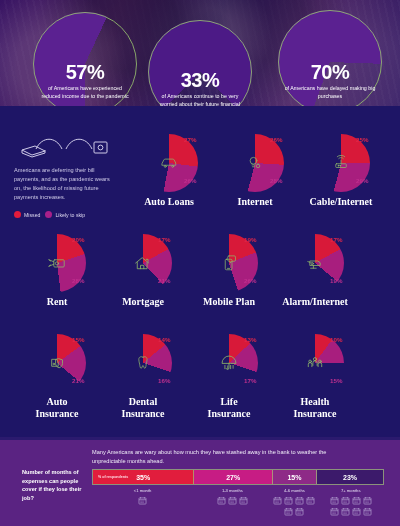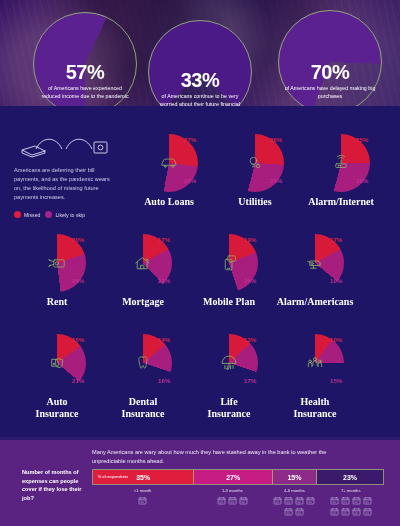--- a/index.html
+++ b/index.html
@@ -176,40 +176,40 @@
             <div class="mid-icon">
               <svg width="18" height="18" viewBox="0 0 24 24" stroke="#8fb86a" stroke-width="1" fill="none" stroke-linejoin="round" stroke-linecap="round">
                 <circle cx="10" cy="9" r="4.5"></circle>
                 <path d="M8 14.5h4M8.7 17h2.6"></path>
                 <path d="M16 13.5a2.4 2.4 0 1 0 0 4.8 2.4 2.4 0 0 0 0-4.8z"></path>
               </svg>
             </div>
           </div>
           <div class="lab lab-missed" style="left:58px; top:6px;">26%</div>
           <div class="lab lab-skip" style="left:58px; top:47px;">28%</div>
-          <div class="cat">Utilities</div>
+          <div class="cat">Internet</div>
         </div>
         <div class="cell">
           <div class="donut-wrap">
             <div class="donut" style="background: conic-gradient(from 0deg,#d81939 0 90deg,#a81e7e 90deg 194.4deg,transparent 194.4deg 360deg);"></div>
             <div class="outline"></div>
             <div class="hole"></div>
             <div class="mid-icon">
               <svg width="20" height="18" viewBox="0 0 24 24" stroke="#8fb86a" stroke-width="1" fill="none" stroke-linejoin="round" stroke-linecap="round">
                 <rect x="5" y="13" width="14" height="5" rx="1"></rect>
                 <path d="M12 13V8"></path>
                 <path d="M9 6a4 4 0 0 1 6 0M7 3.6a7.4 7.4 0 0 1 10 0"></path>
                 <circle cx="8.5" cy="15.6" r=".6" fill="#8fb86a"></circle>
                 <circle cx="11" cy="15.6" r=".6" fill="#8fb86a"></circle>
               </svg>
             </div>
           </div>
           <div class="lab lab-missed" style="left:58px; top:6px;">25%</div>
           <div class="lab lab-skip" style="left:58px; top:47px;">29%</div>
-          <div class="cat">Alarm/Internet</div>
+          <div class="cat">Cable/Internet</div>
         </div>
       </div>
       <div class="row">
         <div class="cell w0">
           <div class="donut-wrap">
             <div class="donut" style="background: conic-gradient(from 0deg,#d81939 0 72deg,#a81e7e 72deg 172.8deg,transparent 172.8deg 360deg);"></div>
             <div class="outline"></div>
             <div class="hole"></div>
             <div class="mid-icon">
               <svg width="20" height="16" viewBox="0 0 24 20" stroke="#8fb86a" stroke-width="1" fill="none" stroke-linejoin="round" stroke-linecap="round">
@@ -268,21 +268,21 @@
               <svg width="20" height="16" viewBox="0 0 24 20" stroke="#8fb86a" stroke-width="1" fill="none" stroke-linejoin="round" stroke-linecap="round">
                 <path d="M6 7.5h9.5l3 2.2v3.4H6z"></path>
                 <circle cx="8.5" cy="10.8" r="1.4"></circle>
                 <path d="M10 13.1v3.4M6.5 16.5h7"></path>
                 <path d="M6 9.3L3 8.2"></path>
               </svg>
             </div>
           </div>
           <div class="lab lab-missed" style="left:58px; top:6px;">17%</div>
           <div class="lab lab-skip" style="left:58px; top:47px;">19%</div>
-          <div class="cat">Alarm/Americans</div>
+          <div class="cat">Alarm/Internet</div>
         </div>
       </div>
       <div class="row">
         <div class="cell w0">
           <div class="donut-wrap">
             <div class="donut" style="background: conic-gradient(from 0deg,#d81939 0 54deg,#a81e7e 54deg 129.60000000000002deg,transparent 129.60000000000002deg 360deg);"></div>
             <div class="outline"></div>
             <div class="hole"></div>
             <div class="mid-icon">
               <svg width="20" height="18" viewBox="0 0 24 22" stroke="#8fb86a" stroke-width="1" fill="none" stroke-linejoin="round" stroke-linecap="round">

